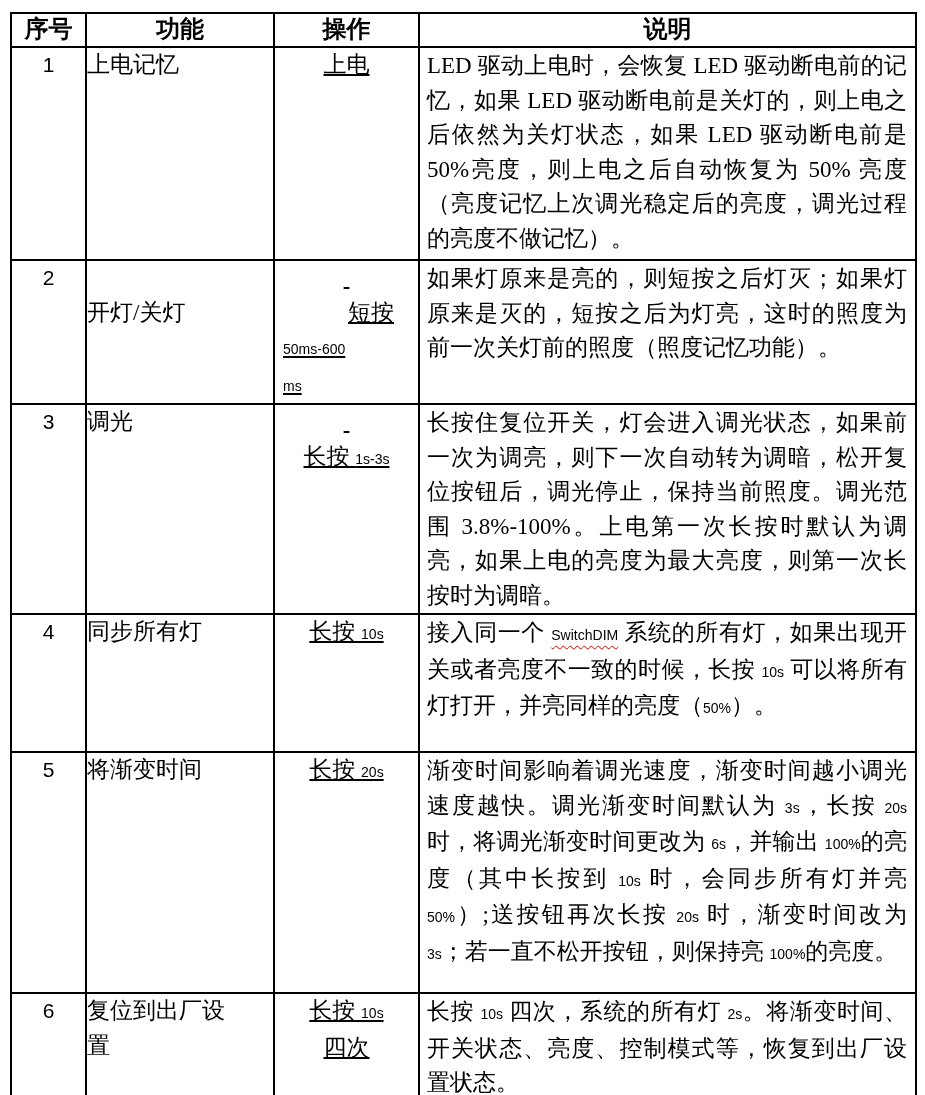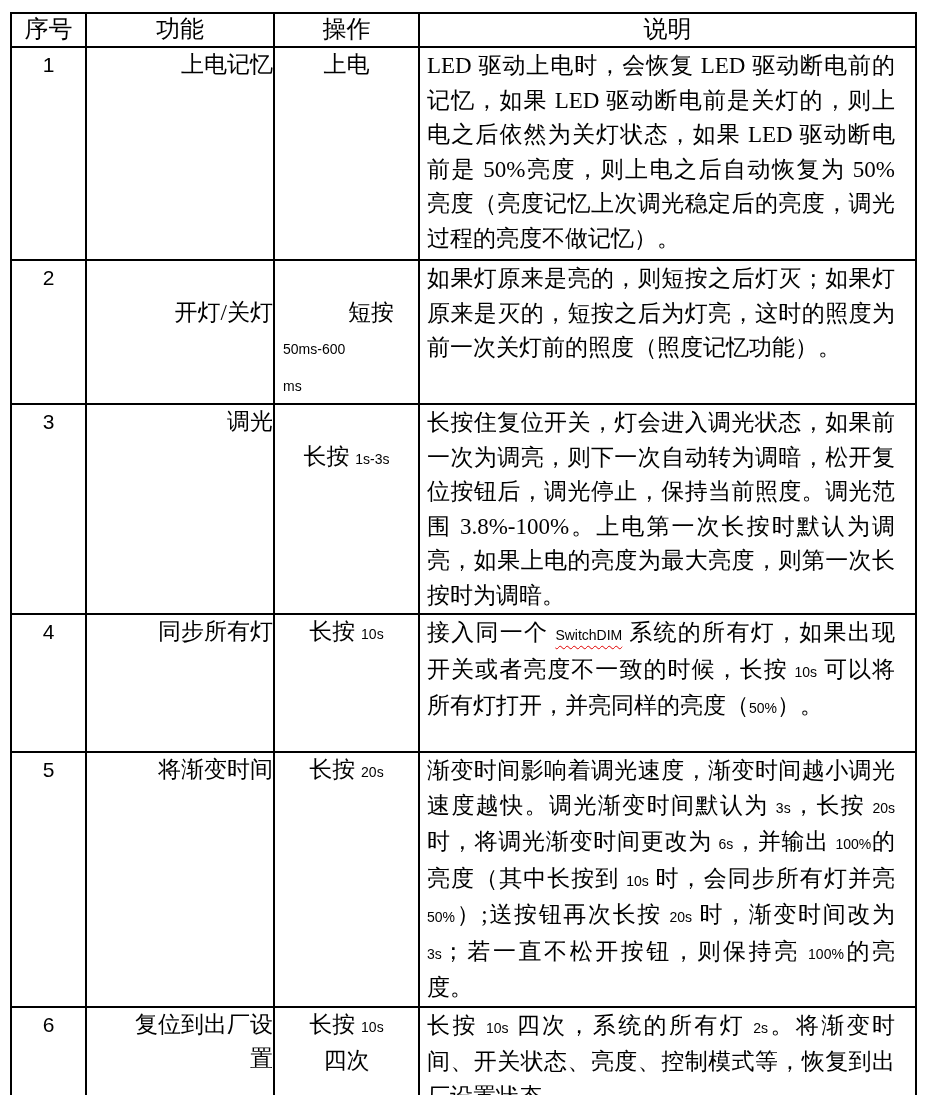--- a/index.html
+++ b/index.html
@@ -8,32 +8,32 @@
     font-family:"Liberation Serif","DejaVu Serif",serif;
     overflow:hidden;
   }
   table.doc-table{
     border-collapse:collapse;table-layout:fixed;
     width:905px;margin:12px 0 0 10px;
   }
   col.c1{width:75px;} col.c2{width:188px;} col.c3{width:145px;} col.c4{width:497px;}
   th,td{border:2px solid #000000;vertical-align:top;padding:0;overflow:hidden;}
   th{
-    font-weight:normal;font-size:24px;line-height:29px;text-align:center;
+    font-weight:bold;font-size:24px;line-height:29px;text-align:center;
     padding:1px 0;height:30px;margin-left:35px;
   }
   td{font-size:23px;line-height:34.5px;}
   td.c-num{
     text-align:center;
     font-family:"Liberation Sans","DejaVu Sans",sans-serif;
     font-size:21px;
   }
-  td.c-func{text-align:right;}
-  td.c-op{text-align:center;}
-  td.c-desc{text-align:justify;padding:1px 20px 0 7px;}
+  td.c-func{text-align:left;}
+  td.c-op{text-align:center;text-decoration:underline;}
+  td.c-desc{text-align:justify;padding:1px 8px 0 7px;}
   .func-line,.op-line{white-space:nowrap;}
   .sans{font-family:"Liberation Sans","DejaVu Sans",sans-serif;font-size:14px;}
   .wavy{
     text-decoration-line:underline;
     text-decoration-style:wavy;
     text-decoration-color:#e00000;
     text-decoration-thickness:1px;
     text-underline-offset:5px;
   }
   

